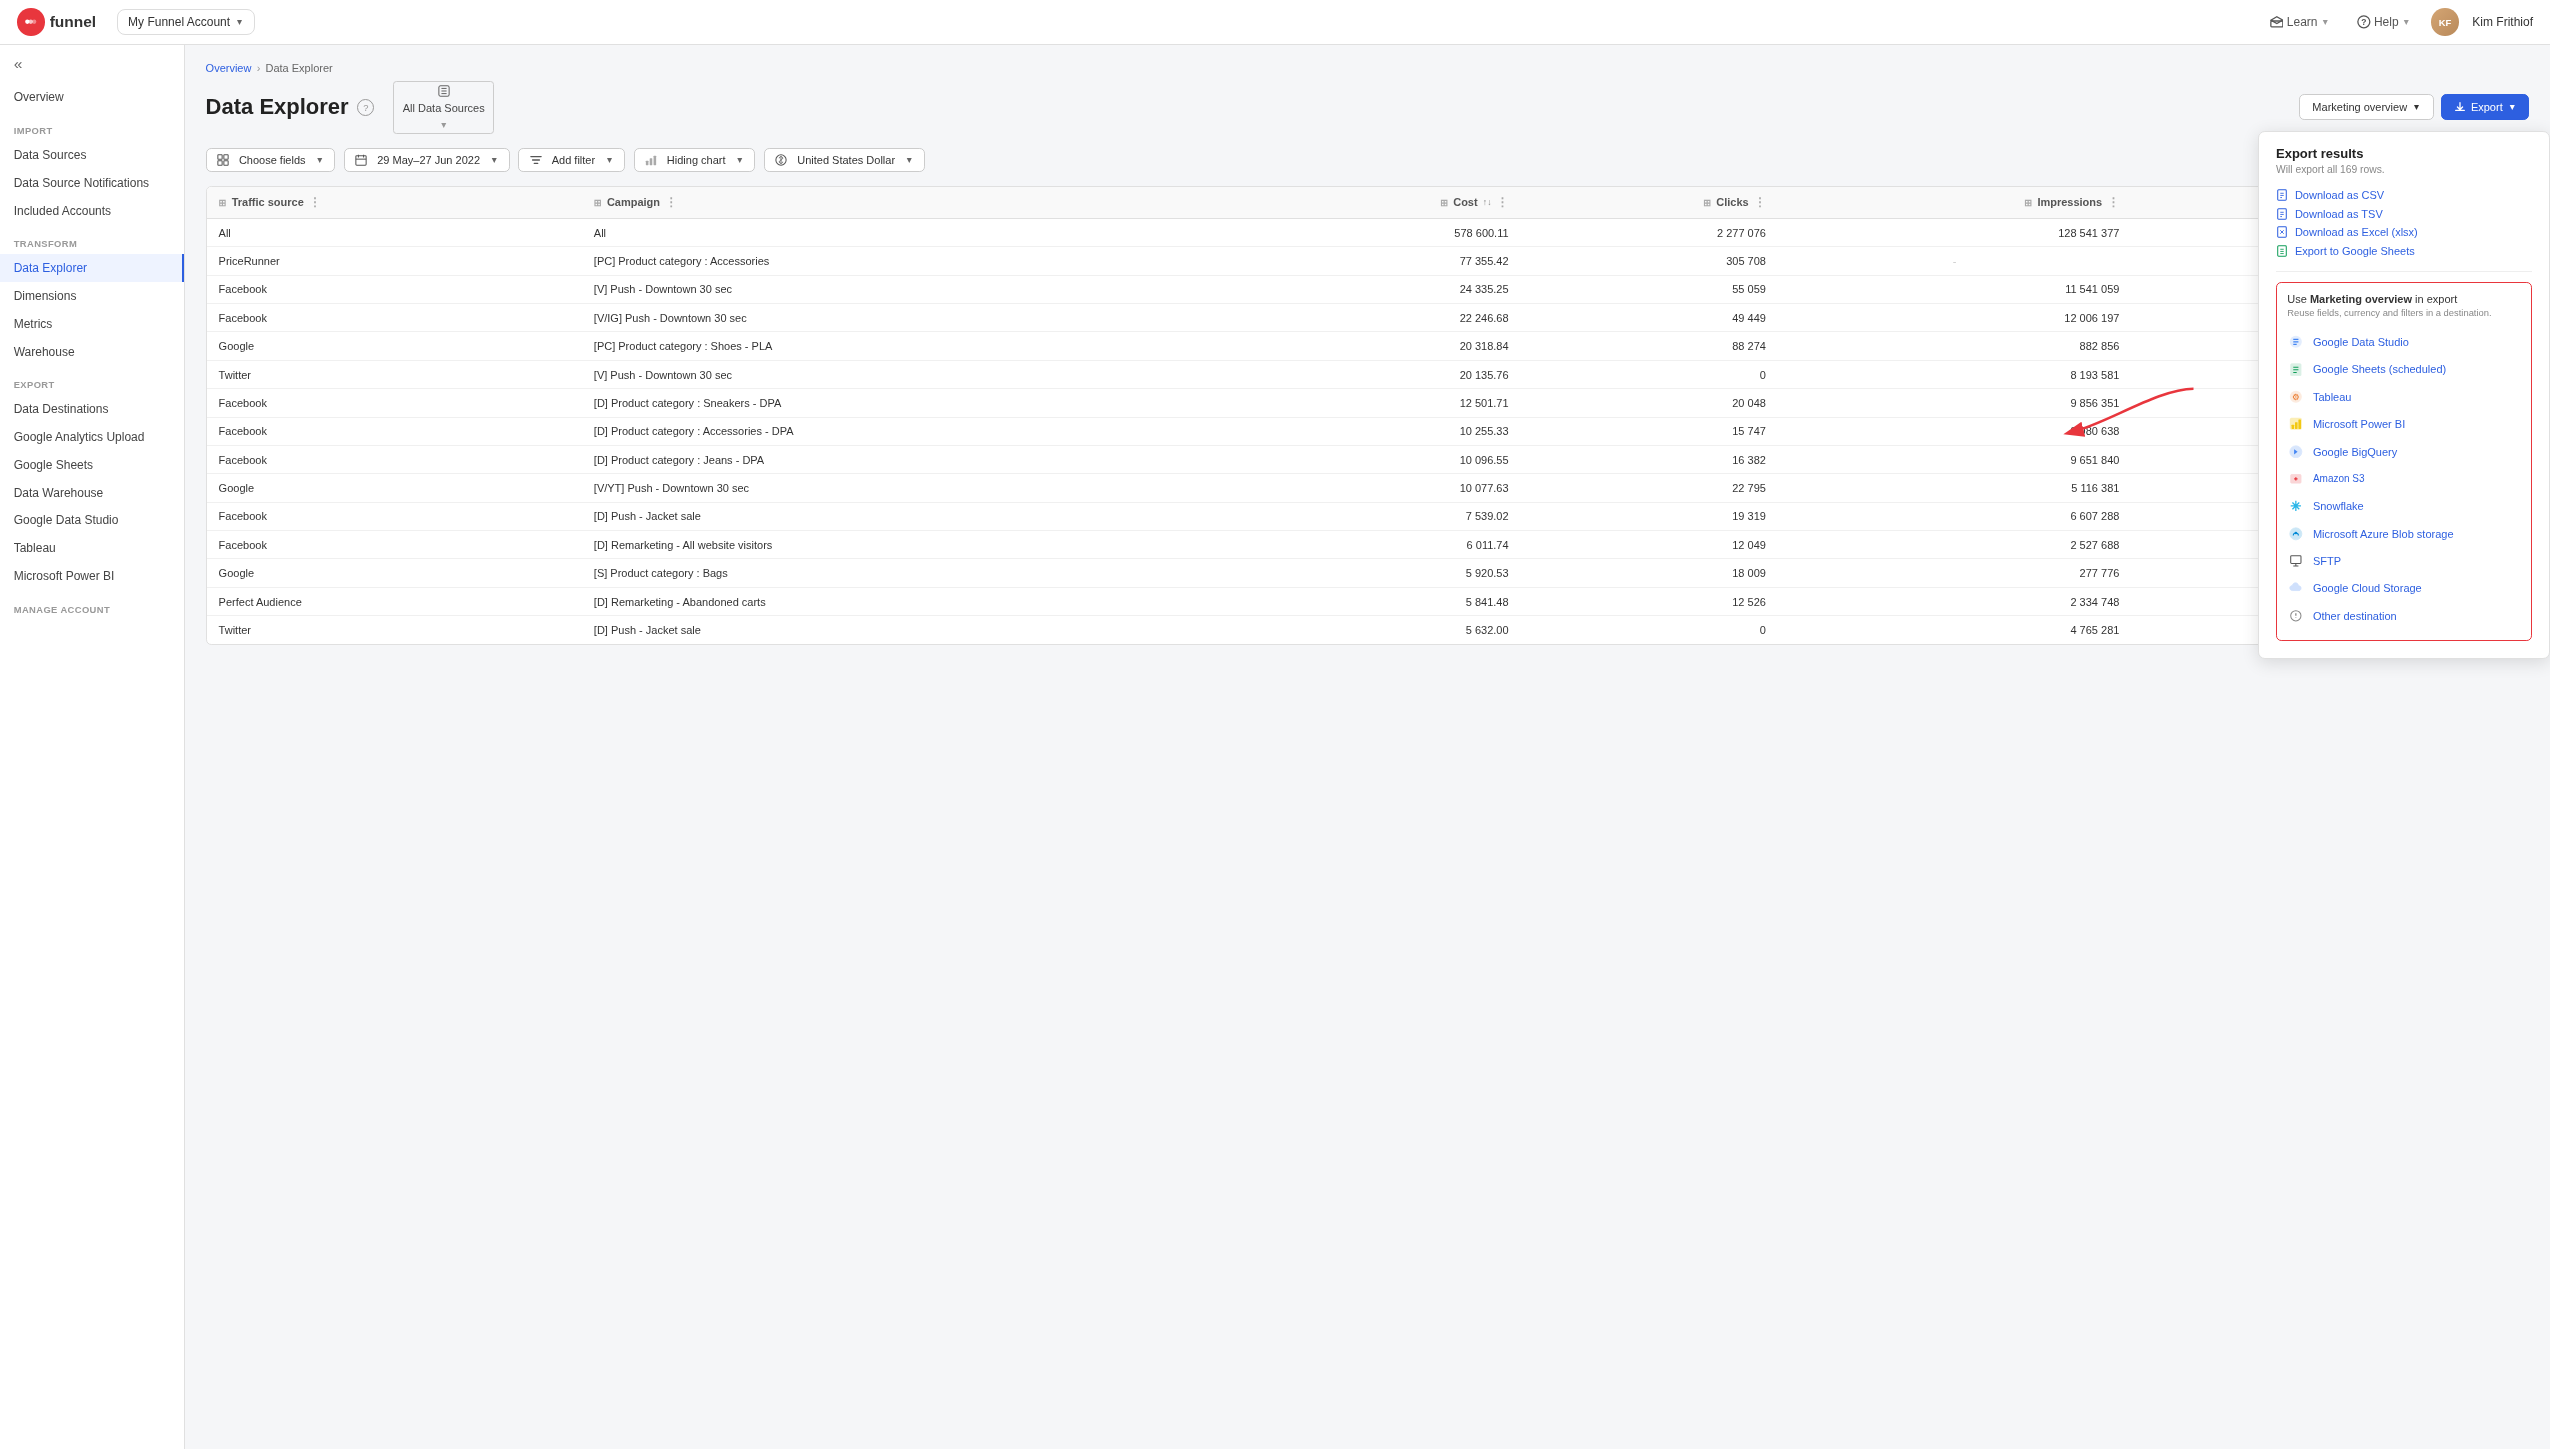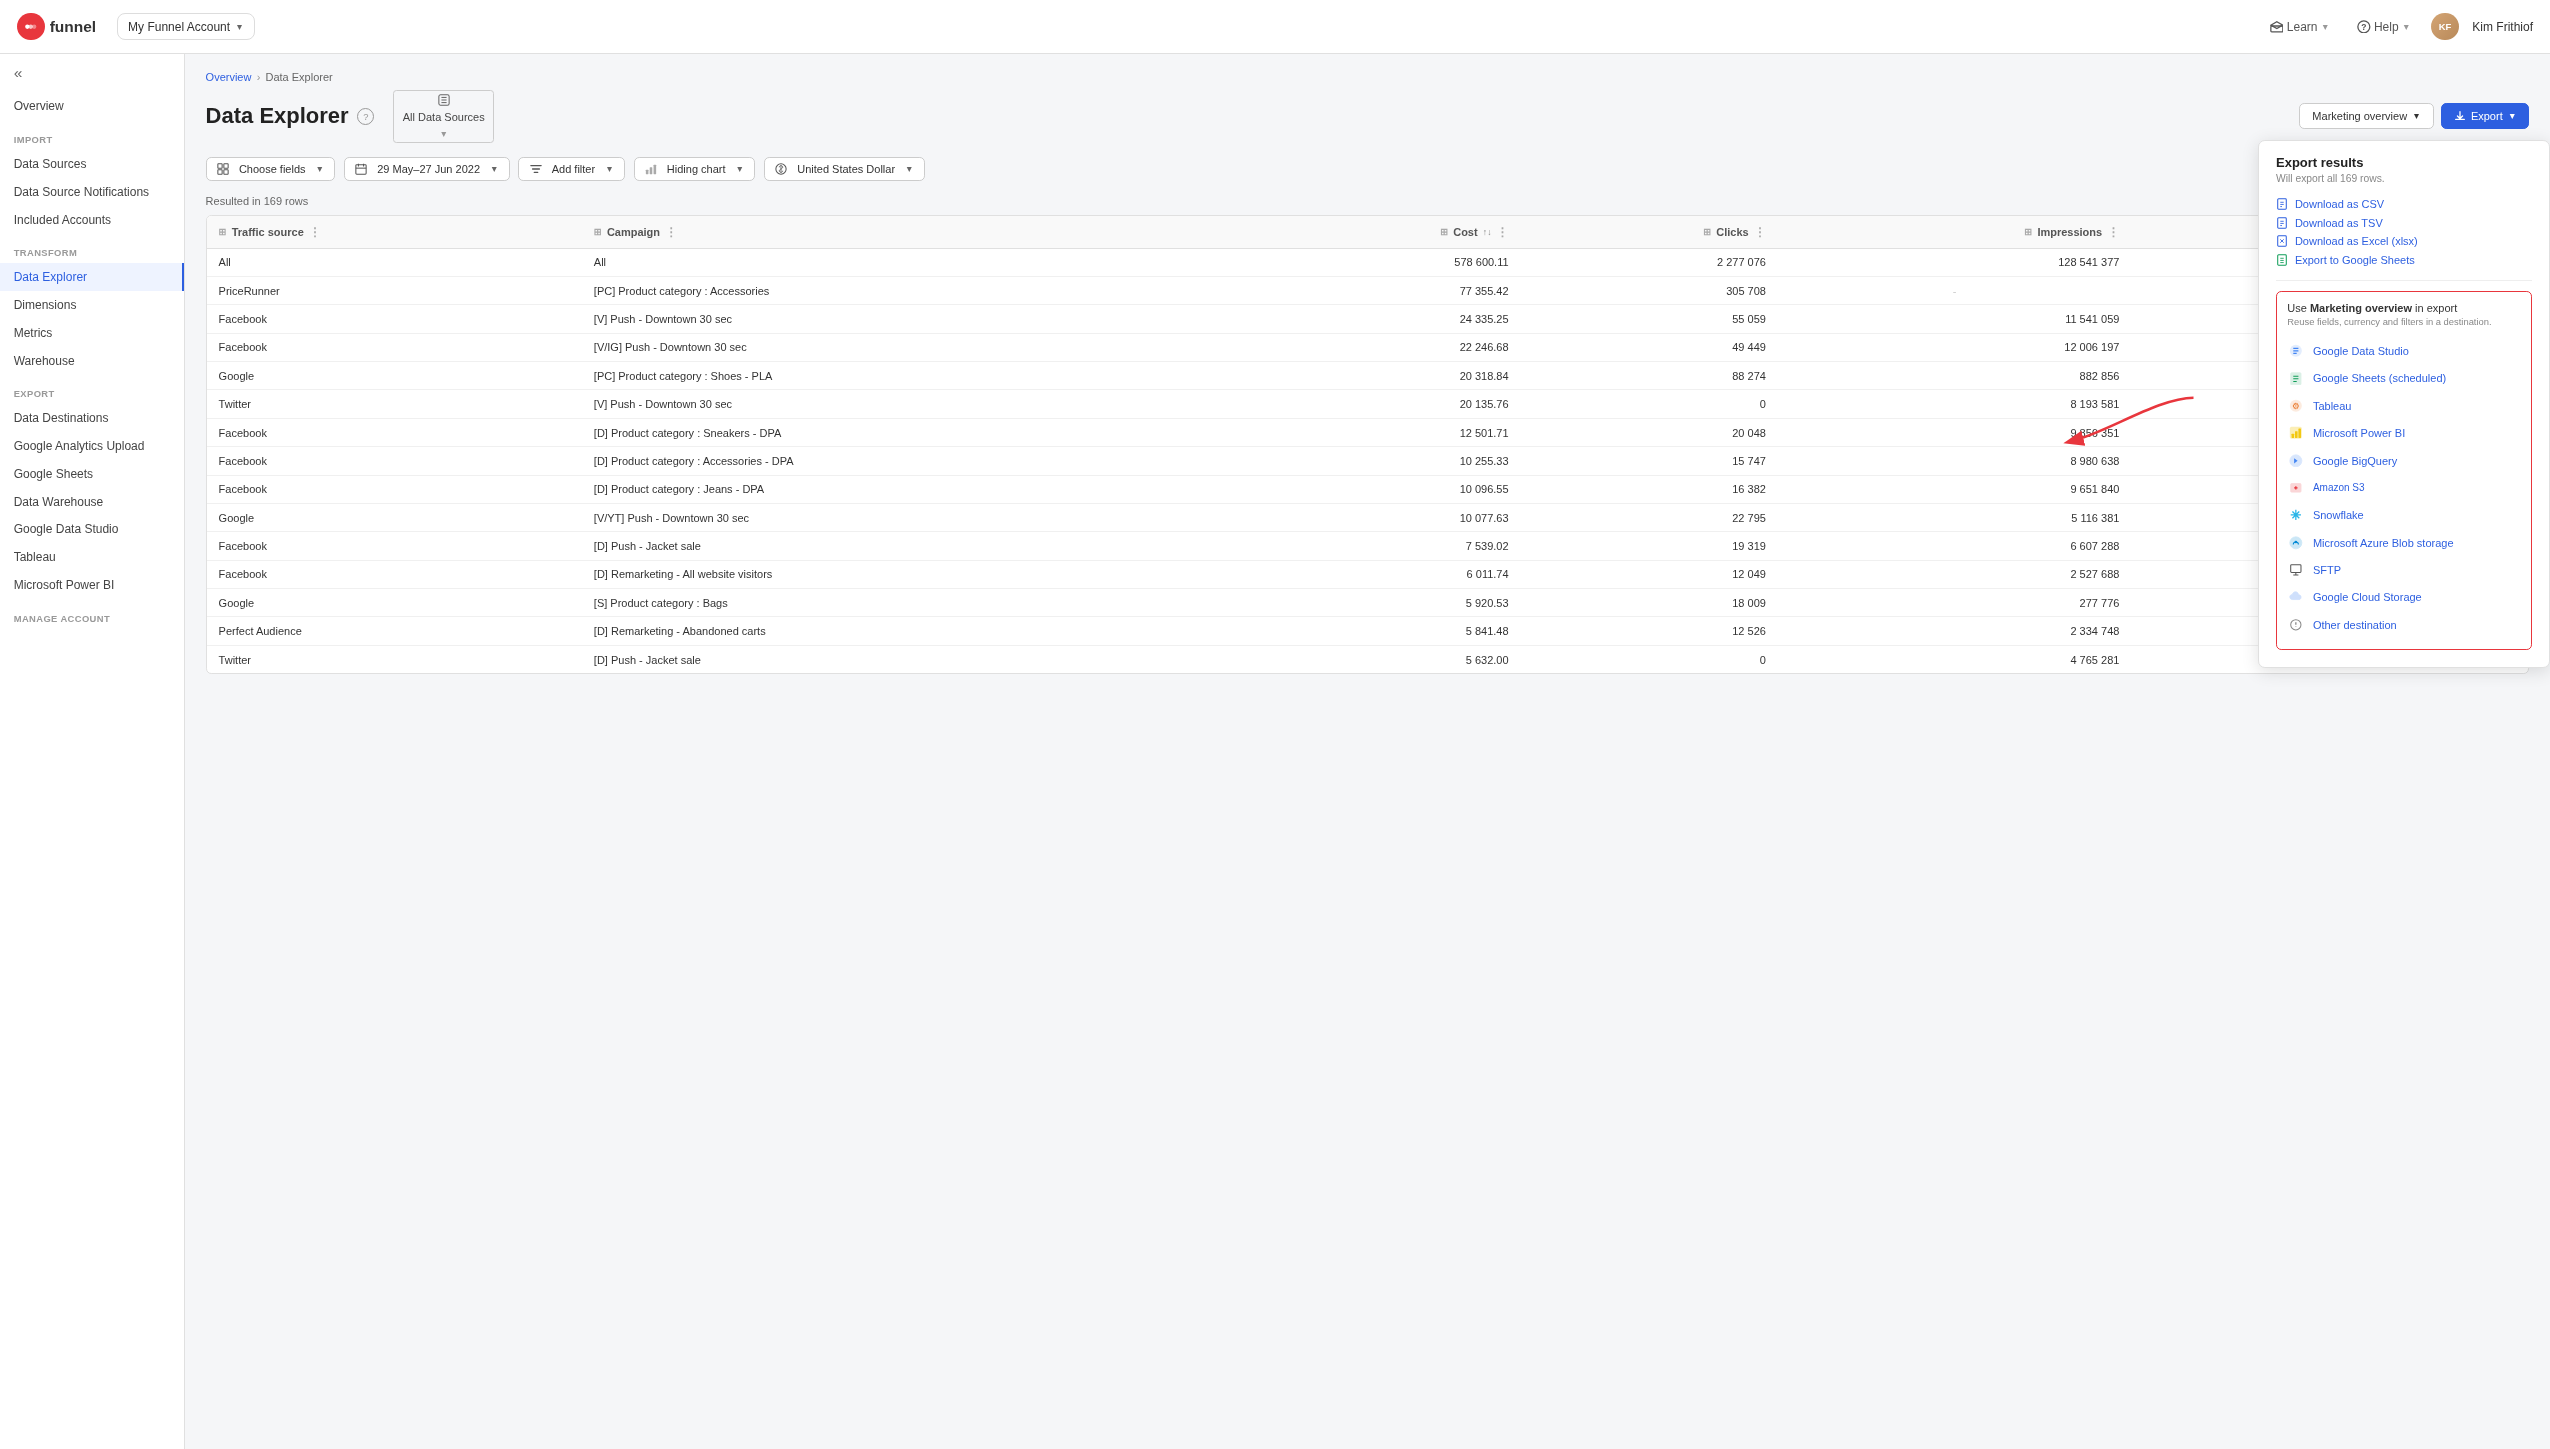--- a/index.html
+++ b/index.html
@@ -1,20 +1,20 @@
 <!DOCTYPE html>
 <html style="font-size:13.7px"><head>
   <meta charset="utf-8">
   <style>
     * { box-sizing: border-box; margin: 0; padding: 0; }
     body { font-family: -apple-system, BlinkMacSystemFont, 'Segoe UI', sans-serif; font-size: 12px; color: #333; background: #f5f6f8; overflow: hidden; }
 
     
     .app-shell { display: flex; flex-direction: column; height: 100vh; }
-    .top-bar { display: flex; align-items: center; background: #fff; border-bottom: 0.9px solid #e0e0e0; padding: 0 17px; height: 54px; flex-shrink: 0; z-index: 100; }
+    .top-bar { display: flex; align-items: center; background: #fff; border-bottom: 0.9px solid #e0e0e0; padding: 0 17px; height: 45px; flex-shrink: 0; z-index: 100; }
     .main-area { display: flex; flex: 1; overflow: hidden; }
     .sidebar { width: 185px; background: #fff; border-right: 0.9px solid #e0e0e0; flex-shrink: 0; overflow-y: auto; padding-bottom: 17px; }
     .content { flex: 1; overflow: auto; padding: 17px 20.6px; position: relative; }
 
     
     .logo { display: flex; align-items: center; gap: 5.2px; margin-right: 20.6px; }
     .logo-icon { width: 27.5px; height: 27.5px; background: #e8363d; border-radius: 50%; display: flex; align-items: center; justify-content: center; color: white; font-weight: bold; font-size: 10.3px; }
     .logo-text { font-weight: 700; font-size: 15.5px; color: #333; }
     .account-selector { display: flex; align-items: center; gap: 5.2px; padding: 5.2px 10.3px; border: 0.9px solid #ddd; border-radius: 8px; cursor: pointer; font-size: 12px; color: #333; text-align: right; }
     .account-selector .chevron { color: #666; font-size: 8.6px; }
@@ -267,21 +267,20 @@
         <button class="toolbar-btn">
           <svg width="12" height="12" viewBox="0 0 14 14" fill="none">
               <circle cx="7" cy="7" r="6" stroke="#555" stroke-width="1.2"></circle>
               <path d="M7 3v8M5 5c0-1.1.9-2 2-2s2 .9 2 2-2 2-2 2-2 .9-2 2 .9 2 2 2 2-.9 2-2" stroke="#555" stroke-width="1"></path>
             </svg>
           <span>United States Dollar</span>
           <span class="chevron">▼</span>
         </button>
       </div>
 
-      <div class="result-count">Resulted in 169 rows</div>
 
       <div class="table-wrapper">
         <table>
           <thead>
             <tr>
               <th>
                 <div class="col-header-inner">
                   <span class="col-icon">⊞</span>
                   <span>Traffic source</span>
                   <span class="more-icon">⋮</span>

